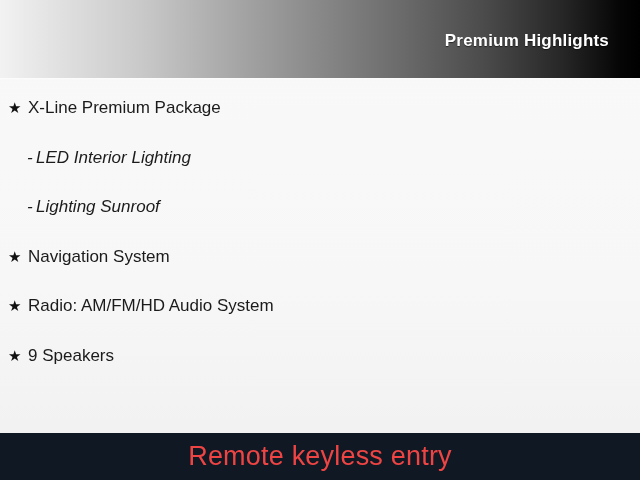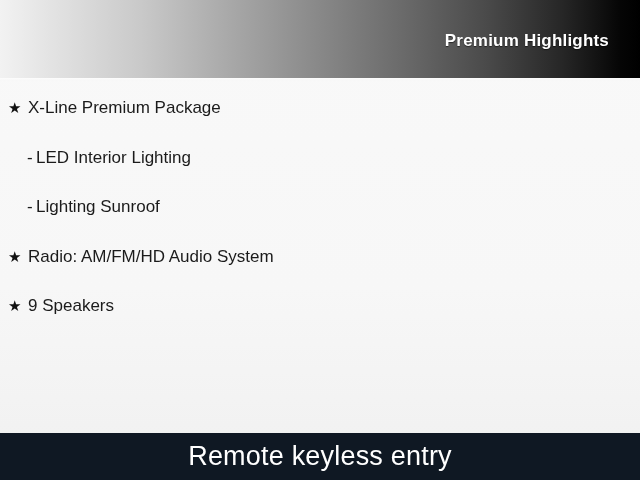--- a/index.html
+++ b/index.html
@@ -86,20 +86,21 @@
     vertical-align: baseline;
   }
   .feature-text {
     display: inline-block;
     font-size: 17px;
     color: #1b1b1b;
     vertical-align: baseline;
   }
   .feature-row.sub {
     padding-left: 27px;
+    font-style: italic;
   }
   .feature-row.sub .dash {
     display: inline-block;
     width: 9px;
     font-size: 17px;
     color: #1b1b1b;
   }
   .feature-row.sub .feature-text {
     padding-left: 0;
   }
@@ -111,21 +112,21 @@
     top: 433px;
     width: 640px;
     height: 47px;
     background: #0f1823;
     display: flex;
     align-items: center;
     justify-content: center;
   }
   .footer-text {
     font-size: 27px;
-    color: #ffffff;
+    color: #ef4444;
     font-weight: normal;
     letter-spacing: 0.2px;
     white-space: nowrap;
   }
 </style>
 </head>
 <body>
 
 <div class="slide">
 
@@ -142,20 +143,23 @@
 
     <li class="feature-row sub">
       <span class="dash">-</span><span class="feature-text">LED Interior Lighting</span>
     </li>
 
     <li class="feature-row sub">
       <span class="dash">-</span><span class="feature-text">Lighting Sunroof</span>
     </li>
 
 
+    <li class="feature-row">
+      <span class="bullet-star">★</span><span class="feature-text">Navigation System</span>
+    </li>
 
     <li class="feature-row">
       <span class="bullet-star">★</span><span class="feature-text">Radio: AM/FM/HD Audio System</span>
     </li>
 
     <li class="feature-row">
       <span class="bullet-star">★</span><span class="feature-text">9 Speakers</span>
     </li>
 
   </ul>

